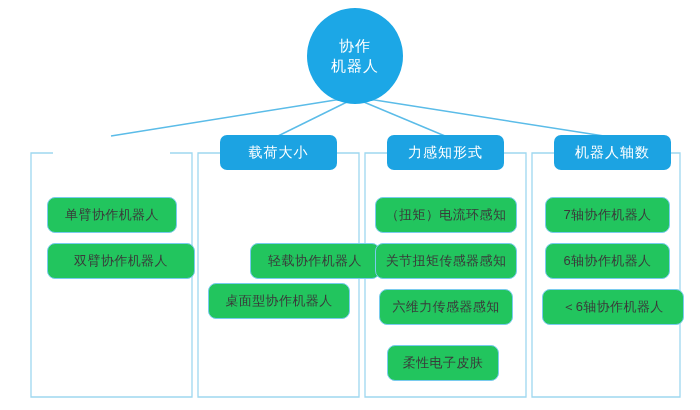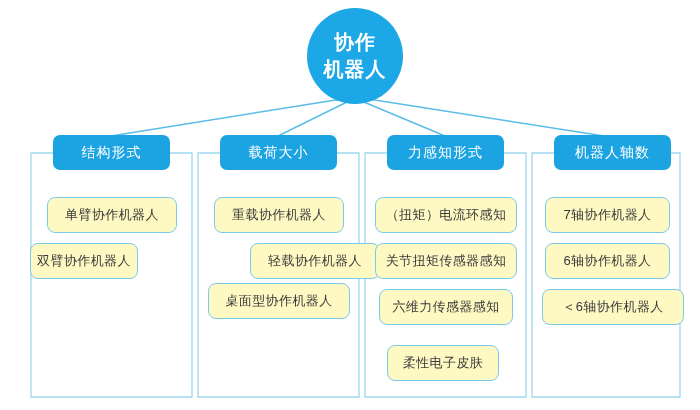--- a/index.html
+++ b/index.html
@@ -41,24 +41,23 @@
     width: 96px;
     height: 96px;
     border-radius: 50%;
     background: #1ca7e6;
     color: #ffffff;
     display: flex;
     flex-direction: column;
     align-items: center;
     justify-content: center;
     line-height: 1.35;
-    font-size: 20px;
+    font-size: 15px;
     letter-spacing: 1px;
     box-sizing: border-box;
-    font-weight: bold;
   }
   .root-node span { display: block; }
 
   
   .col-header {
     position: absolute;
     height: 35px;
     border-radius: 7px;
     background: #1ca3e2;
     color: #ffffff;
@@ -69,21 +68,21 @@
     justify-content: center;
     box-sizing: border-box;
   }
 
   
   .item-box {
     position: absolute;
     height: 36px;
     border: 1.4px solid #79cbee;
     border-radius: 8px;
-    background: #fef9c3;
+    background: #22c55e;
     color: #3a3a3a;
     font-size: 13px;
     display: flex;
     align-items: center;
     justify-content: center;
     box-sizing: border-box;
     letter-spacing: 0.4px;
     white-space: nowrap;
   }
 </style>
@@ -107,26 +106,24 @@
       <line x1="359" y1="100" x2="445" y2="136"></line>
       <line x1="362" y1="98" x2="604" y2="136"></line>
     </g>
   </svg>
 
   <div class="root-node">
     <span>协作</span>
     <span>机器人</span>
   </div>
 
-  <div class="col-header" style="left:53px; top:135px; width:117px;">结构形式</div>
   <div class="item-box" style="left:47px; top:197px; width:130px;">单臂协作机器人</div>
-  <div class="item-box" style="left:30px; top:243px; width:108px;">双臂协作机器人</div>
+  <div class="item-box" style="left:47px; top:243px; width:148px;">双臂协作机器人</div>
 
   <div class="col-header" style="left:220px; top:135px; width:117px;">载荷大小</div>
-  <div class="item-box" style="left:214px; top:197px; width:130px;">重载协作机器人</div>
   <div class="item-box" style="left:214px; top:243px; width:130px;margin-left:36px;">轻载协作机器人</div>
   <div class="item-box" style="left:208px; top:283px; width:142px;">桌面型协作机器人</div>
 
   <div class="col-header" style="left:387px; top:135px; width:117px;">力感知形式</div>
   <div class="item-box" style="left:375px; top:197px; width:142px;">（扭矩）电流环感知</div>
   <div class="item-box" style="left:375px; top:243px; width:142px;">关节扭矩传感器感知</div>
   <div class="item-box" style="left:379px; top:289px; width:134px;">六维力传感器感知</div>
   <div class="item-box" style="left:387px; top:345px; width:112px;">柔性电子皮肤</div>
 
   <div class="col-header" style="left:554px; top:135px; width:117px;">机器人轴数</div>

